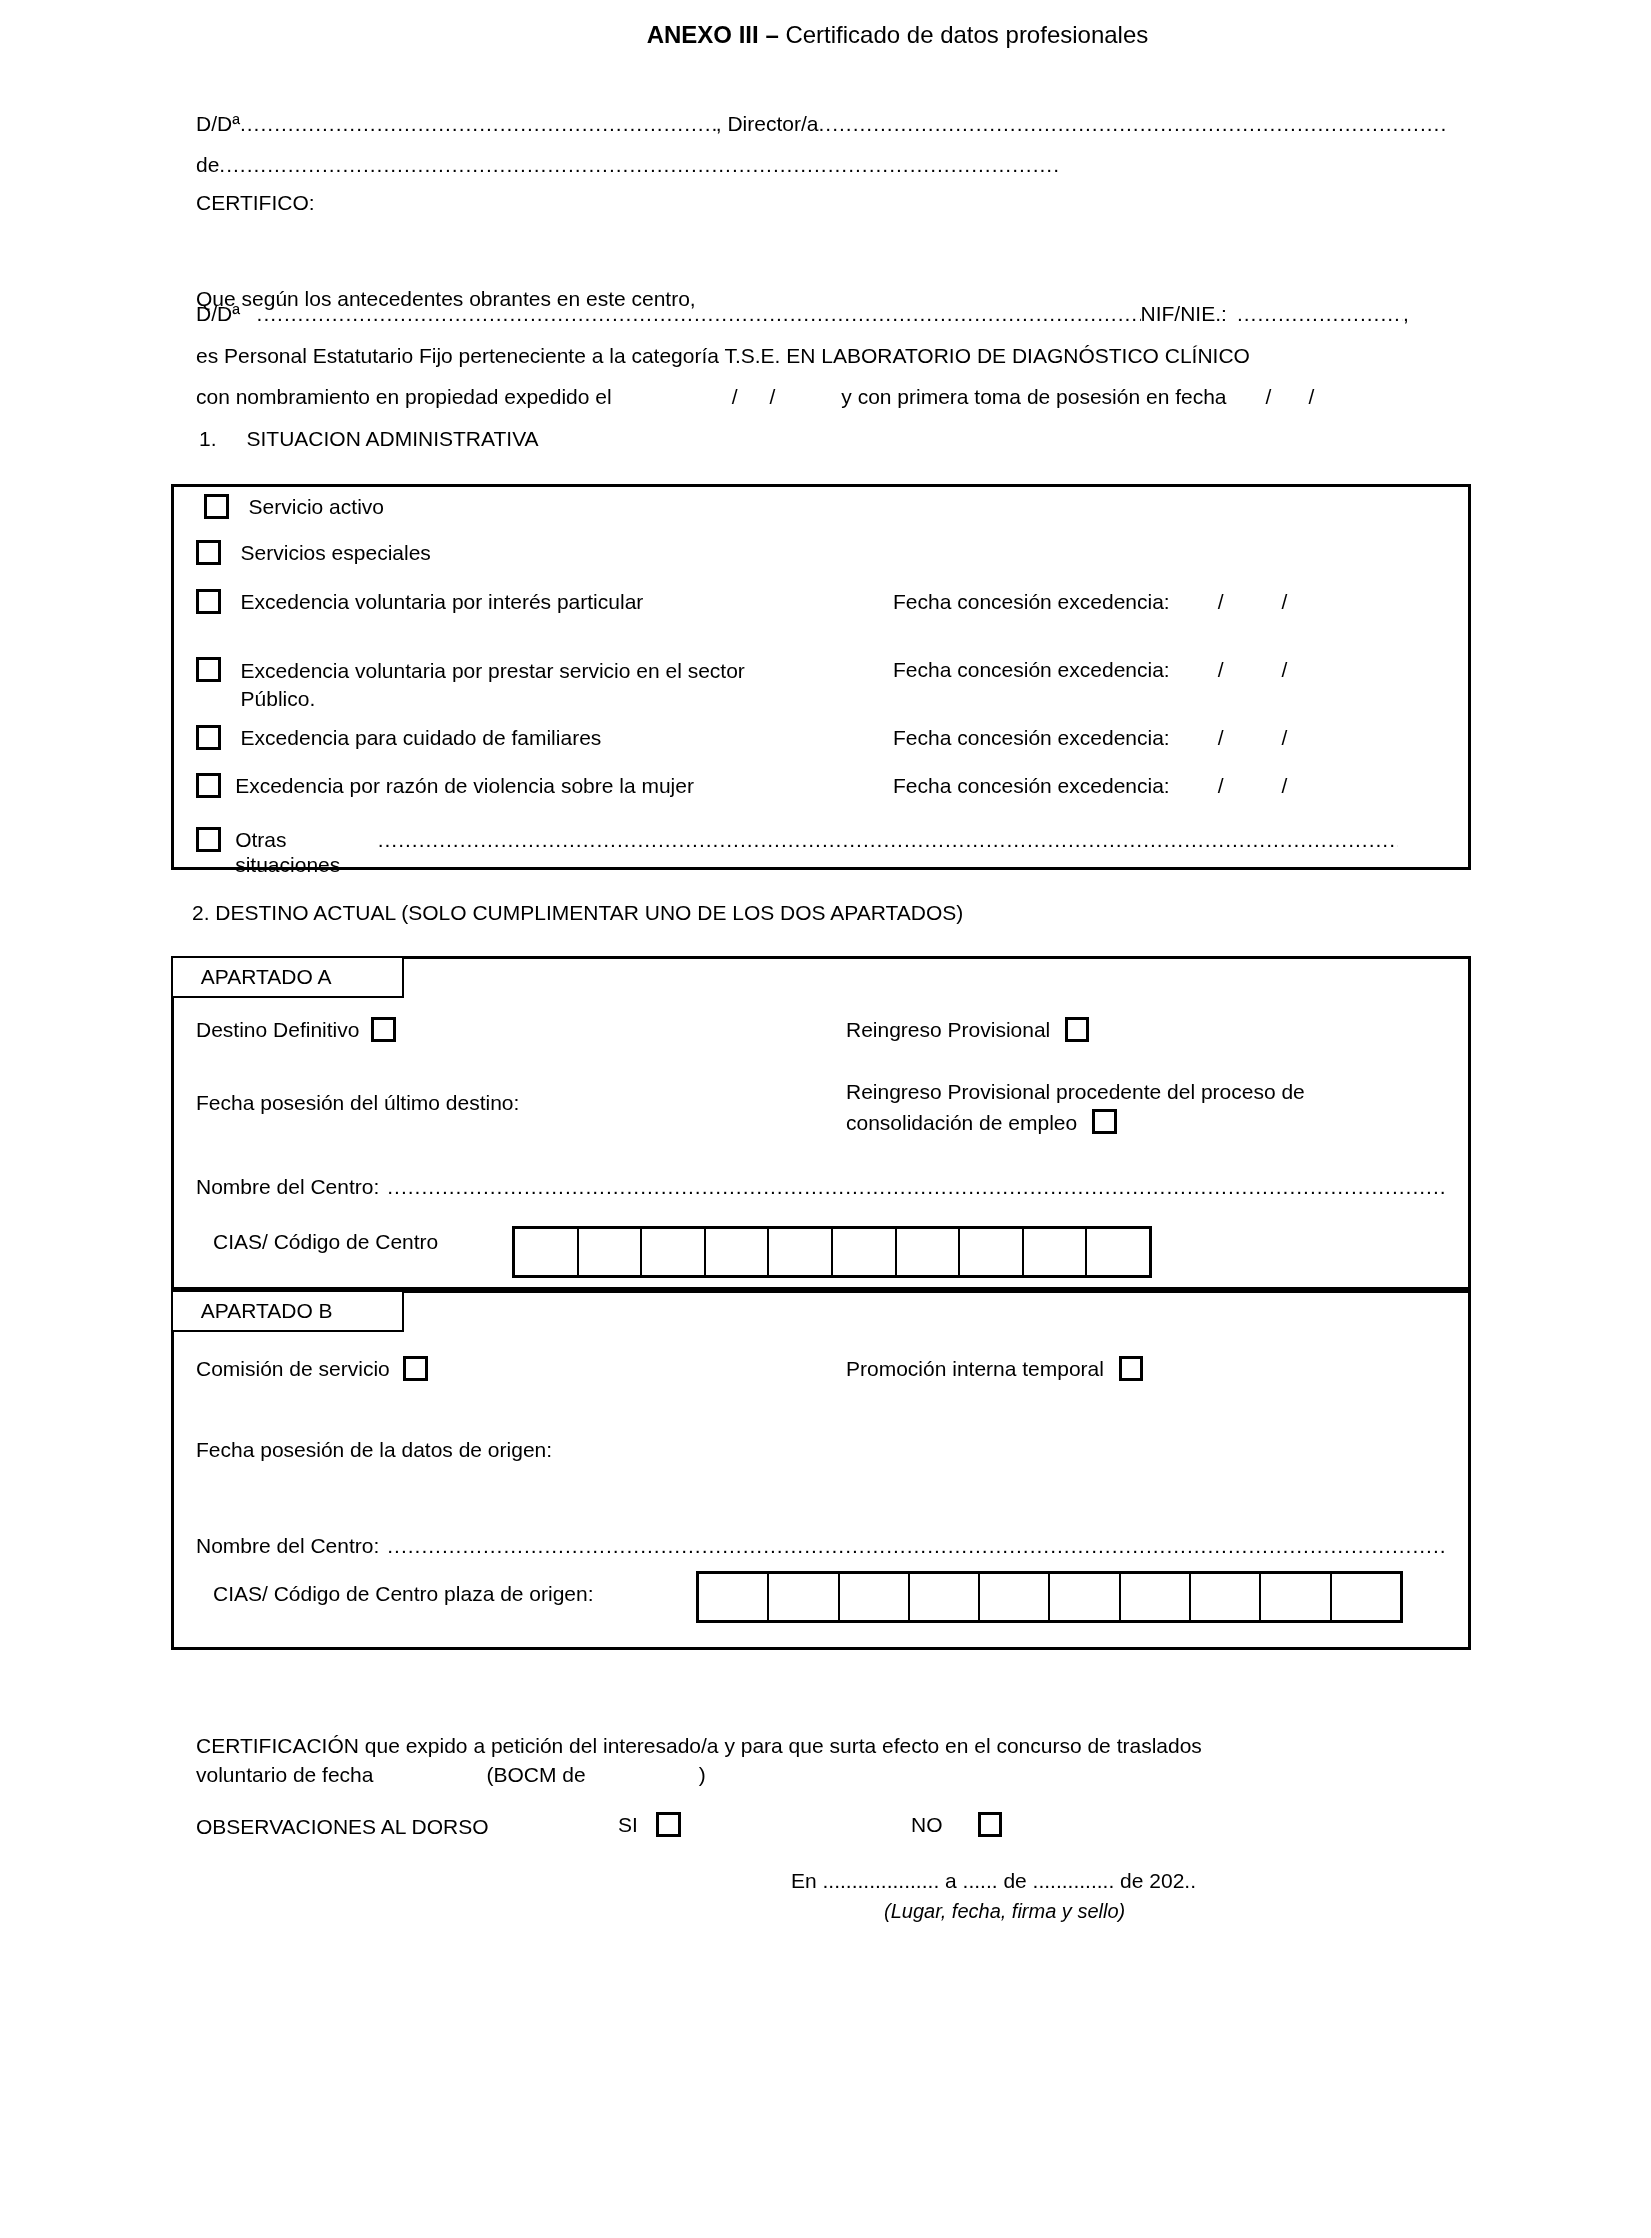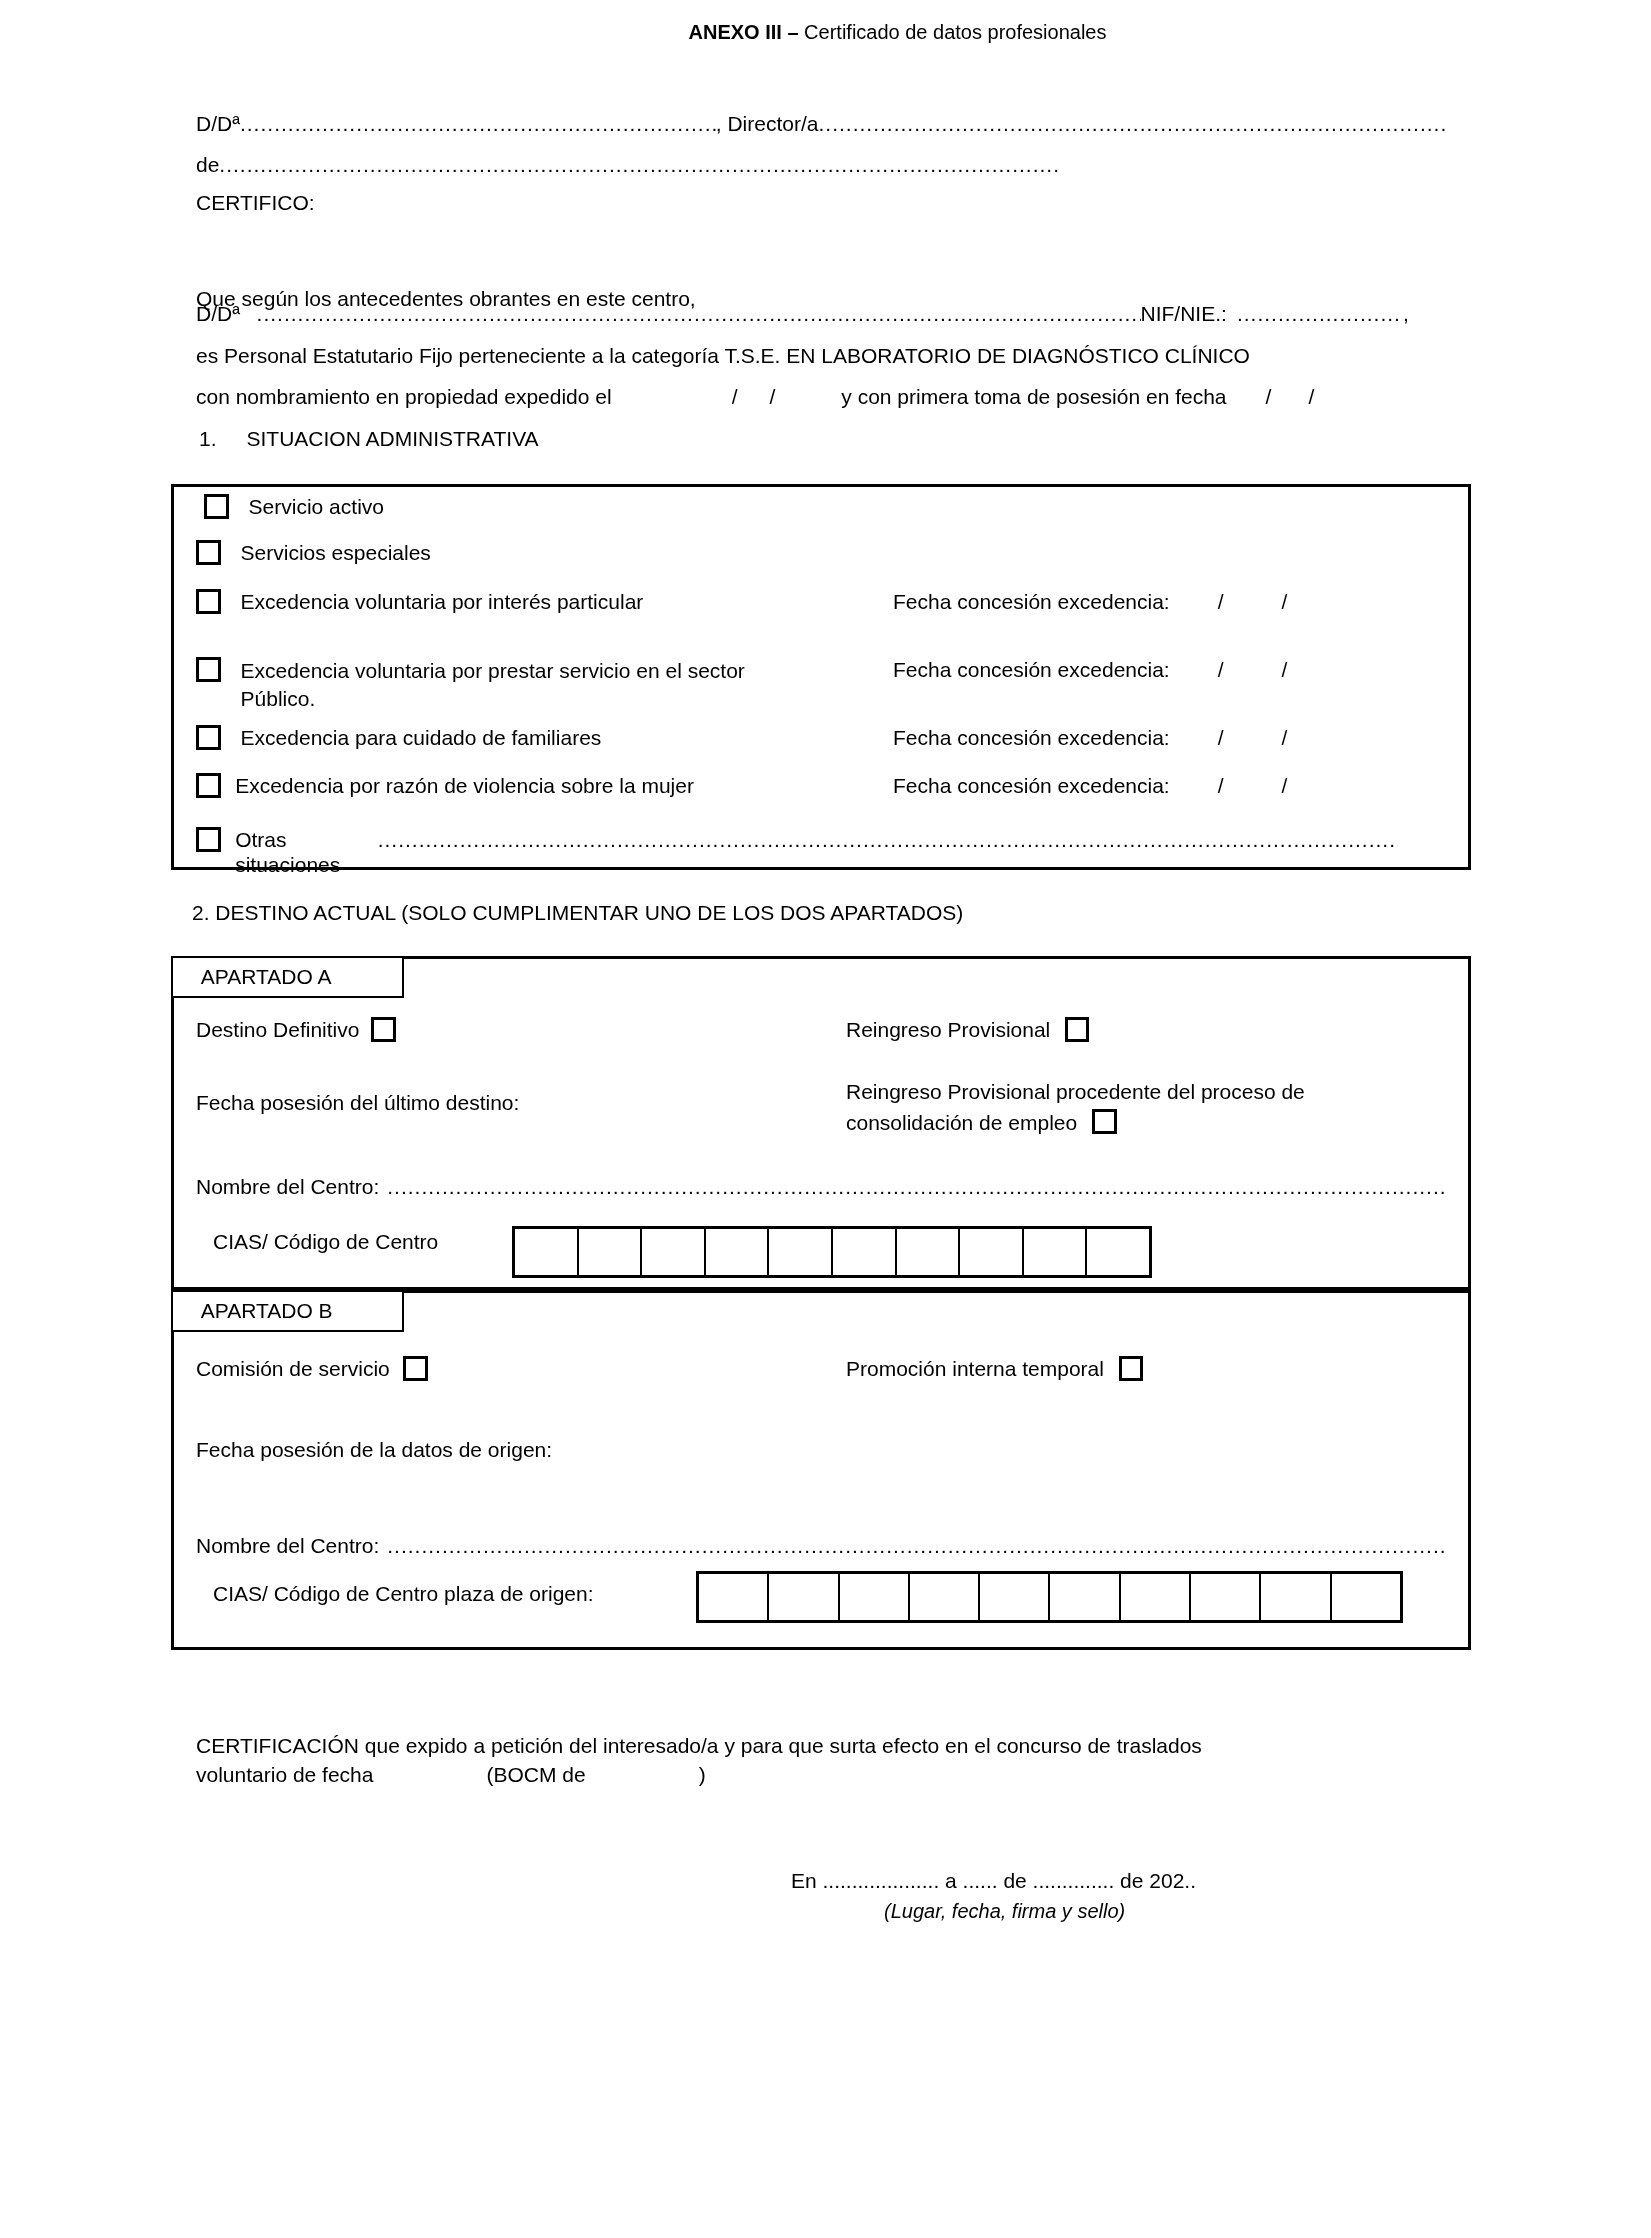--- a/index.html
+++ b/index.html
@@ -63,21 +63,21 @@
   }
   .cias-grid .cell{flex:1 1 auto;border-left:2px solid #000;}
   .cias-grid .cell:first-child{border-left:none;}
   .italic{font-style:italic;}
 </style>
 </head>
 <body>
 
 <div class="page">
 
-  <div class="abs nowrap" style="left:144px;right:0;top:21px;text-align:center;font-size:20px;">
+  <div class="abs nowrap" style="left:144px;right:0;top:21px;text-align:center;font-size:24px;">
     <span class="b">ANEXO III –</span>
     <span>Certificado de datos profesionales</span>
   </div>
 
   <div class="abs flexline" style="left:196px;top:112px;width:1250px;">
     <span>D/Dª</span>
     <span class="dots" style="width:881px;">..........................................................................................................................................................................</span>
     <span class="nowrap">, Director/a</span>
     <span class="dots grow">..........................................................................................................................................................................</span>
   </div>
@@ -262,18 +262,29 @@
 
   <div class="abs" style="left:196px;top:1731px;width:1256px;line-height:29px;">
     <span style="display:block;">CERTIFICACIÓN que expido a petición del interesado/a y para que surta efecto en el concurso de traslados</span>
     <span class="flexline nowrap" style="display:flex;">
       <span>voluntario de fecha</span>
       <span style="margin-left:113px;">(BOCM de</span>
       <span style="margin-left:113px;">)</span>
     </span>
   </div>
 
+  <div class="abs" style="left:196px;top:1815px;right:133px;height:33px;">
+    <span>OBSERVACIONES AL DORSO</span>
+    <span class="abs leftgrp" style="left:422px;top:-2.7px;">
+      <span>SI</span>
+      <span class="cb" style="margin-left:18.6px;"></span>
+    </span>
+    <span class="abs leftgrp" style="left:715px;top:-2.7px;">
+      <span>NO</span>
+      <span class="cb" style="margin-left:35px;"></span>
+    </span>
+  </div>
 
   <div class="abs nowrap" style="left:791px;top:1869px;">En .................... a ...... de .............. de 202..</div>
   <div class="abs nowrap italic" style="left:884px;top:1900px;font-size:20px;">(Lugar, fecha, firma y sello)</div>
 
 </div>
 
 
 </body></html>

